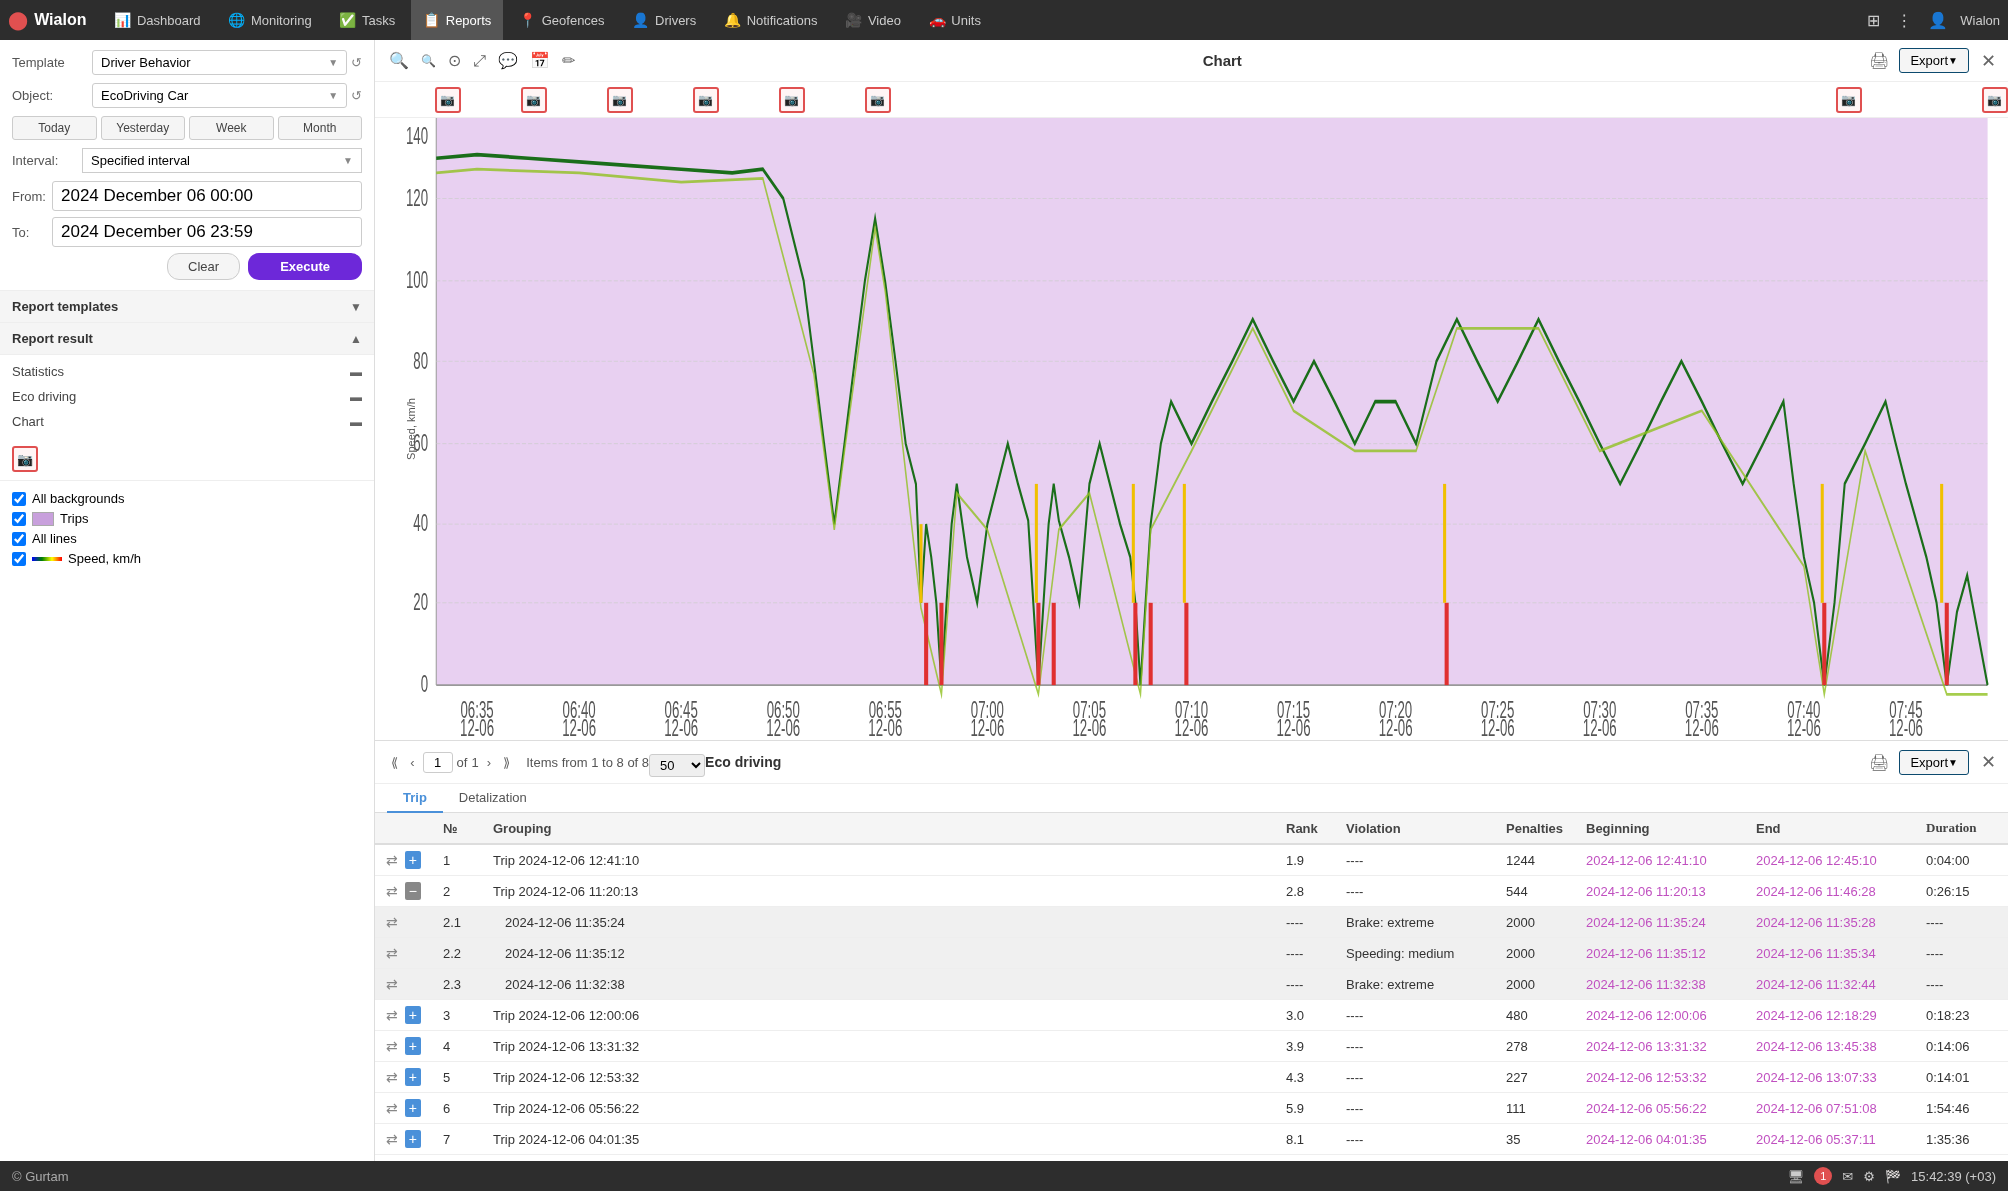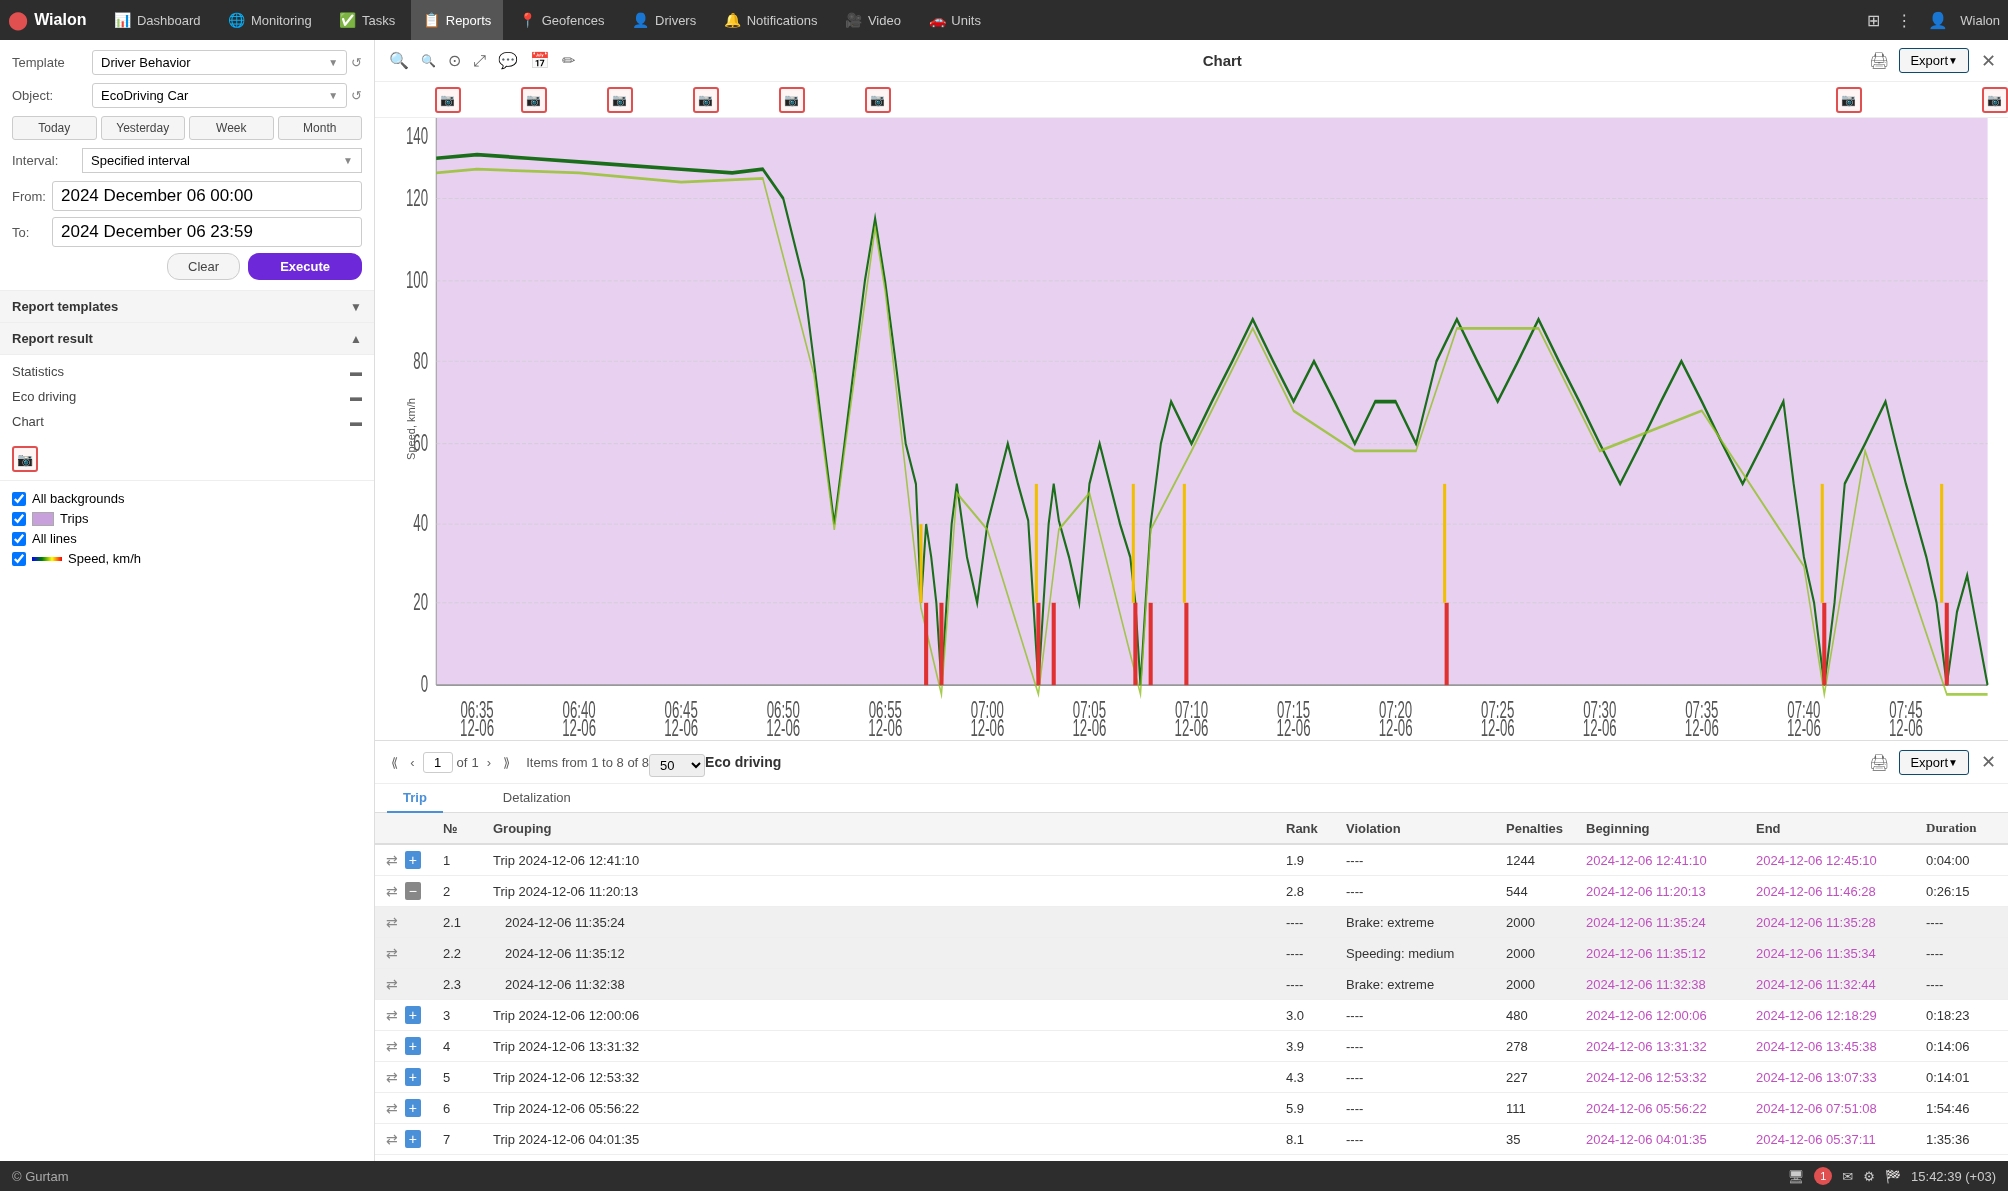--- a/index.html
+++ b/index.html
@@ -162,21 +162,21 @@
     }
     .copyright { color: #aaa; }
     .bottom-right { display: flex; align-items: center; gap: 10px; }
     .notification-badge {
       background: #e05050; color: #fff; border-radius: 50%; width: 18px; height: 18px;
       display: flex; align-items: center; justify-content: center; font-size: 11px;
     }
     .time-display { color: #ccc; }
 
     
-    .tab-bar { display: flex; border-bottom: 1px solid #ddd; background: #fff; padding: 0 12px; flex-shrink: 0; gap: 44px; }
+    .tab-bar { display: flex; border-bottom: 1px solid #ddd; background: #fff; padding: 0 12px; flex-shrink: 0; }
     .tab {
       padding: 6px 16px; cursor: pointer; color: #555;
       border-bottom: 2px solid transparent; margin-bottom: -1px;
     }
     .tab.active { color: #4a90d9; border-bottom-color: #4a90d9; font-weight: bold; }
 
     
     .y-axis-label {
       position: absolute; left: 5px; top: 50%; transform: translateY(-50%) rotate(-90deg);
       font-size: 11px; color: #555; white-space: nowrap;

